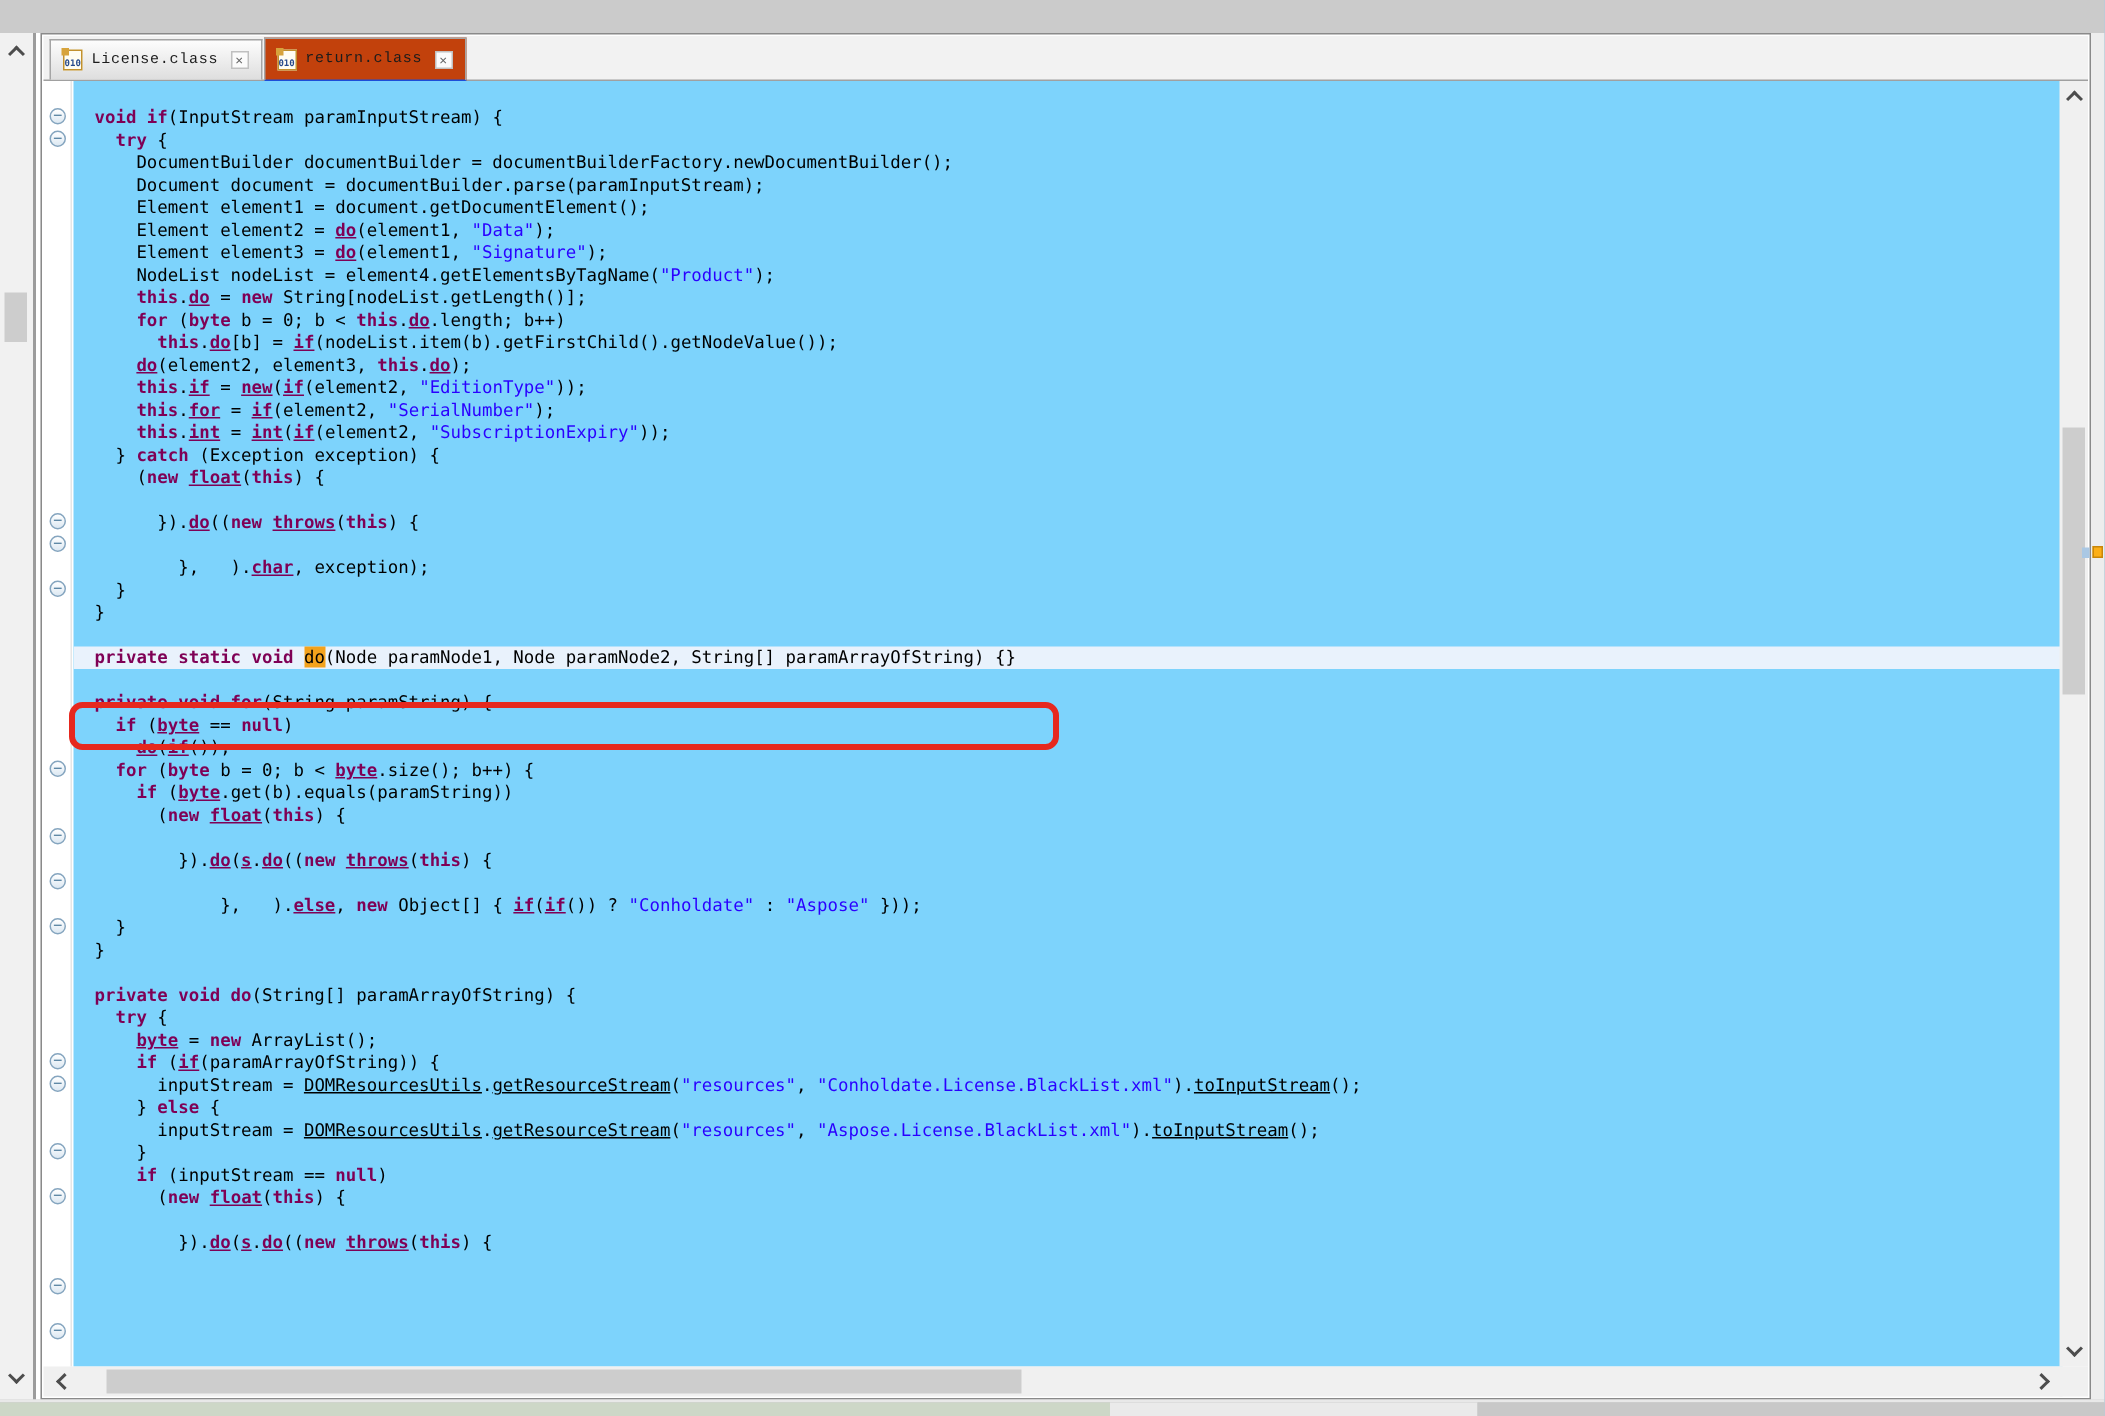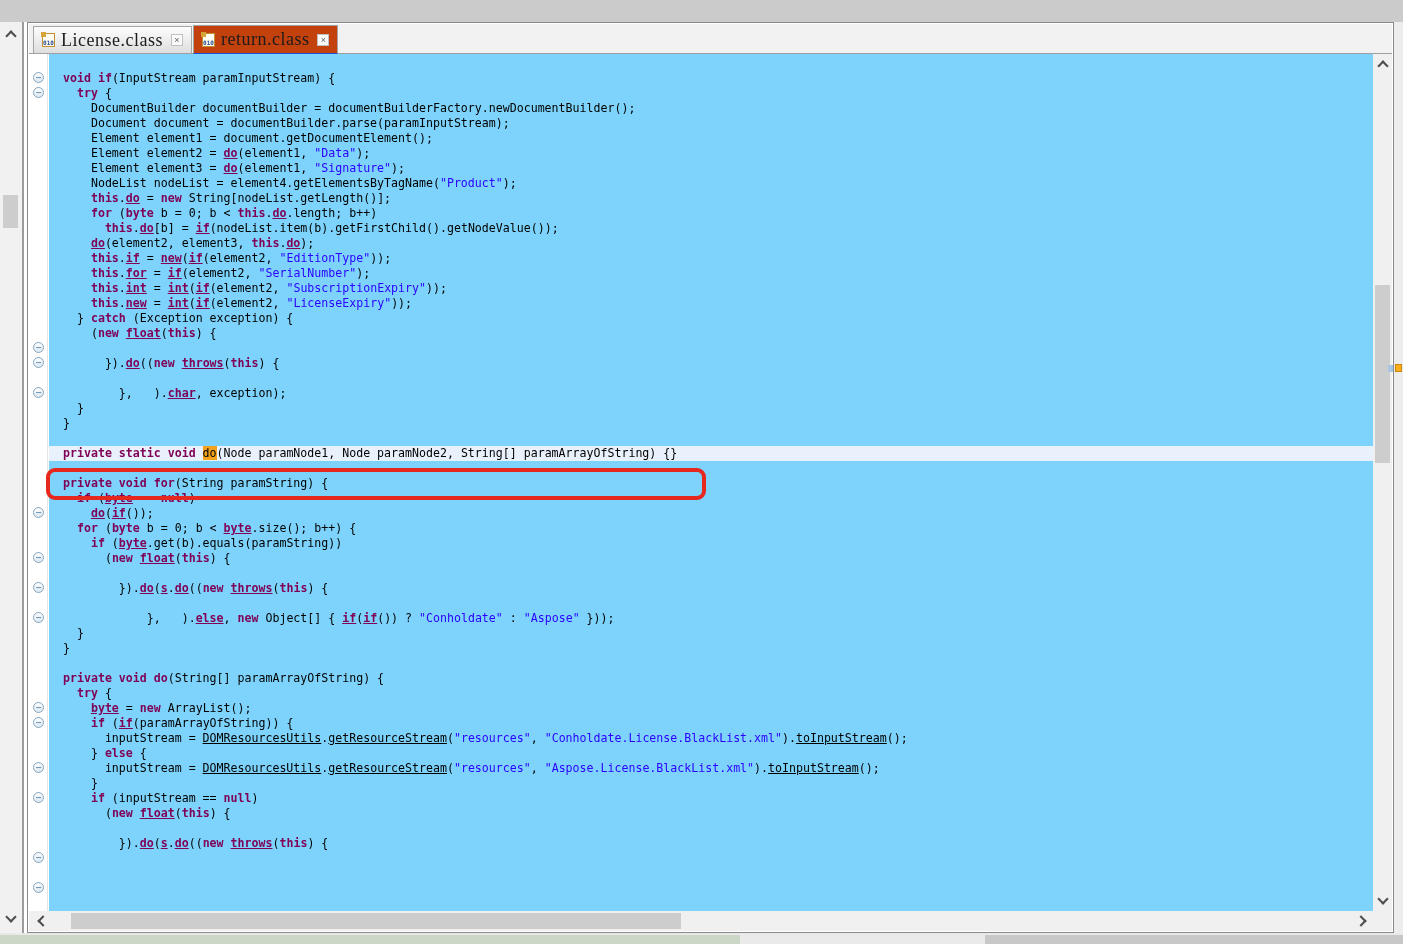--- a/index.html
+++ b/index.html
@@ -26,21 +26,21 @@
   #editor-panel { position:absolute; left:27px; top:22px; width:1367px; height:911px;
     background:#ffffff; border:1px solid #8a8a8a; }
 
   
   .tab-bar { position:absolute; left:1px; top:1px; right:1px; height:30px; background:#f2f2f2;
     border-bottom:1px solid #a0a0a0; display:flex; align-items:flex-end; padding-left:4px; }
   .tab { display:inline-flex; align-items:center; height:27px; padding:0 8px;
     border:1px solid #a5a5a5; border-bottom:none; background:linear-gradient(#fdfdfd,#dedede);
     margin-right:1px; position:relative; }
   .tab.active { height:29px; background:#c2410c; margin-bottom:-1px; border-bottom:1px solid #1d4ed8; z-index:2; }
-  .tab-label { font-family:Liberation Serif, serif; font-size:18px; letter-spacing:0.5px; color:#1c1c1c;
+  .tab-label { font-family:Liberation Mono, monospace; font-size:10px; letter-spacing:0.5px; color:#1c1c1c;
     margin:0 2px 0 2px; white-space:pre; }
   .classfile-icon { position:relative; width:13px; height:14px; border:1px solid #c2912e; background:#fffdf2;
     font:bold 6px "DejaVu Sans Mono", monospace; color:#274a8c;
     display:inline-flex; align-items:flex-end; justify-content:center; margin-right:4px; }
   .classfile-icon::before { content:""; position:absolute; top:-2px; left:-2px; width:5px; height:5px; background:#d7a33b; }
   .tab-close { margin-left:6px; width:12px; height:12px; border:1px solid #c0c0c0; background:#fbfbfb;
     color:#666; font-size:9px; line-height:10px; text-align:center; cursor:default; }
 
   
   .fold-ruler { position:absolute; left:1px; top:31px; width:19px; bottom:21px; background:#ffffff;
@@ -220,21 +220,20 @@
         <div class="code-line"><span class="seg-p">    Element element2 = </span><span class="seg-u">do</span><span class="seg-p">(element1, </span><span class="seg-s">"Data"</span><span class="seg-p">);</span></div>
         <div class="code-line"><span class="seg-p">    Element element3 = </span><span class="seg-u">do</span><span class="seg-p">(element1, </span><span class="seg-s">"Signature"</span><span class="seg-p">);</span></div>
         <div class="code-line"><span class="seg-p">    NodeList nodeList = element4.getElementsByTagName(</span><span class="seg-s">"Product"</span><span class="seg-p">);</span></div>
         <div class="code-line"><span class="seg-p">    </span><span class="seg-k">this</span><span class="seg-p">.</span><span class="seg-u">do</span><span class="seg-p"> = </span><span class="seg-k">new</span><span class="seg-p"> String[nodeList.getLength()];</span></div>
         <div class="code-line"><span class="seg-p">    </span><span class="seg-k">for</span><span class="seg-p"> (</span><span class="seg-k">byte</span><span class="seg-p"> b = 0; b &lt; </span><span class="seg-k">this</span><span class="seg-p">.</span><span class="seg-u">do</span><span class="seg-p">.length; b++)</span></div>
         <div class="code-line"><span class="seg-p">      </span><span class="seg-k">this</span><span class="seg-p">.</span><span class="seg-u">do</span><span class="seg-p">[b] = </span><span class="seg-u">if</span><span class="seg-p">(nodeList.item(b).getFirstChild().getNodeValue());</span></div>
         <div class="code-line"><span class="seg-p">    </span><span class="seg-u">do</span><span class="seg-p">(element2, element3, </span><span class="seg-k">this</span><span class="seg-p">.</span><span class="seg-u">do</span><span class="seg-p">);</span></div>
         <div class="code-line"><span class="seg-p">    </span><span class="seg-k">this</span><span class="seg-p">.</span><span class="seg-u">if</span><span class="seg-p"> = </span><span class="seg-u">new</span><span class="seg-p">(</span><span class="seg-u">if</span><span class="seg-p">(element2, </span><span class="seg-s">"EditionType"</span><span class="seg-p">));</span></div>
         <div class="code-line"><span class="seg-p">    </span><span class="seg-k">this</span><span class="seg-p">.</span><span class="seg-u">for</span><span class="seg-p"> = </span><span class="seg-u">if</span><span class="seg-p">(element2, </span><span class="seg-s">"SerialNumber"</span><span class="seg-p">);</span></div>
         <div class="code-line"><span class="seg-p">    </span><span class="seg-k">this</span><span class="seg-p">.</span><span class="seg-u">int</span><span class="seg-p"> = </span><span class="seg-u">int</span><span class="seg-p">(</span><span class="seg-u">if</span><span class="seg-p">(element2, </span><span class="seg-s">"SubscriptionExpiry"</span><span class="seg-p">));</span></div>
-        <div class="code-line"><span class="seg-p">    </span><span class="seg-k">this</span><span class="seg-p">.</span><span class="seg-u">new</span><span class="seg-p"> = </span><span class="seg-u">int</span><span class="seg-p">(</span><span class="seg-u">if</span><span class="seg-p">(element2, </span><span class="seg-s">"LicenseExpiry"</span><span class="seg-p">));</span></div>
         <div class="code-line"><span class="seg-p">  } </span><span class="seg-k">catch</span><span class="seg-p"> (Exception exception) {</span></div>
         <div class="code-line"><span class="seg-p">    (</span><span class="seg-k">new</span><span class="seg-p"> </span><span class="seg-u">float</span><span class="seg-p">(</span><span class="seg-k">this</span><span class="seg-p">) {</span></div>
         <div class="code-line"></div>
         <div class="code-line"><span class="seg-p">      }).</span><span class="seg-u">do</span><span class="seg-p">((</span><span class="seg-k">new</span><span class="seg-p"> </span><span class="seg-u">throws</span><span class="seg-p">(</span><span class="seg-k">this</span><span class="seg-p">) {</span></div>
         <div class="code-line"></div>
         <div class="code-line"><span class="seg-p">        },   ).</span><span class="seg-u">char</span><span class="seg-p">, exception);</span></div>
         <div class="code-line"><span class="seg-p">  }</span></div>
         <div class="code-line"><span class="seg-p">}</span></div>
         <div class="code-line"></div>
         <div class="code-line hl"><span class="seg-k">private static void </span><span class="seg-o">do</span><span class="seg-p">(Node paramNode1, Node paramNode2, String[] paramArrayOfString) {}</span></div>

